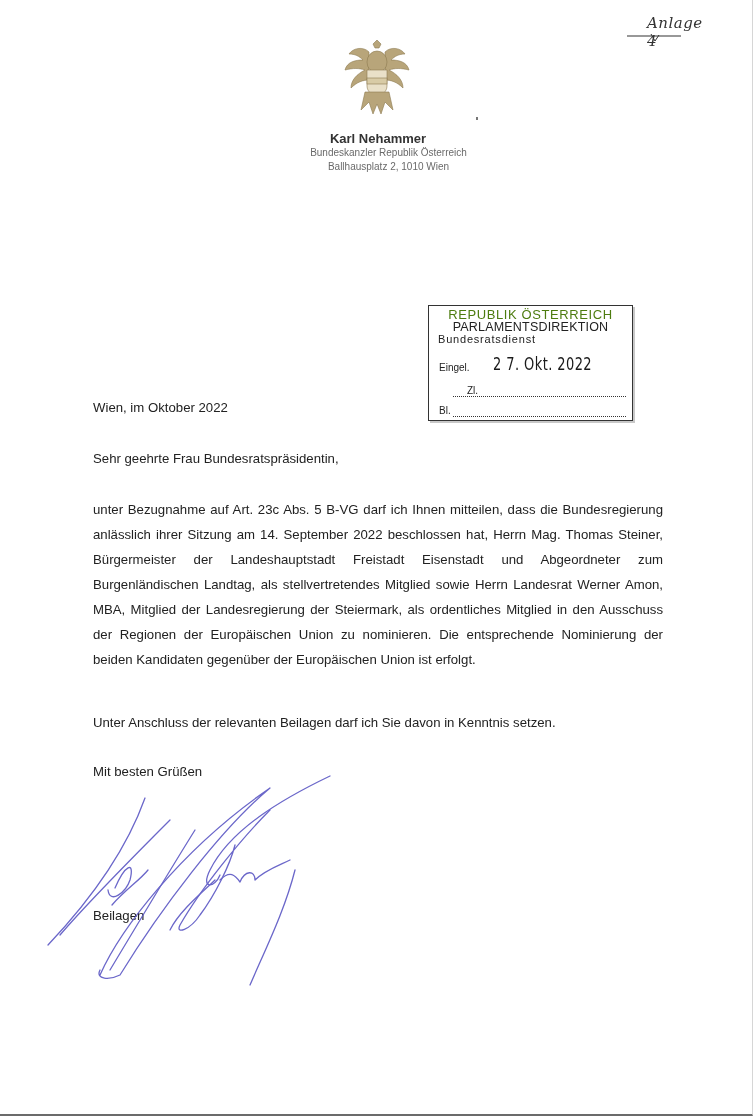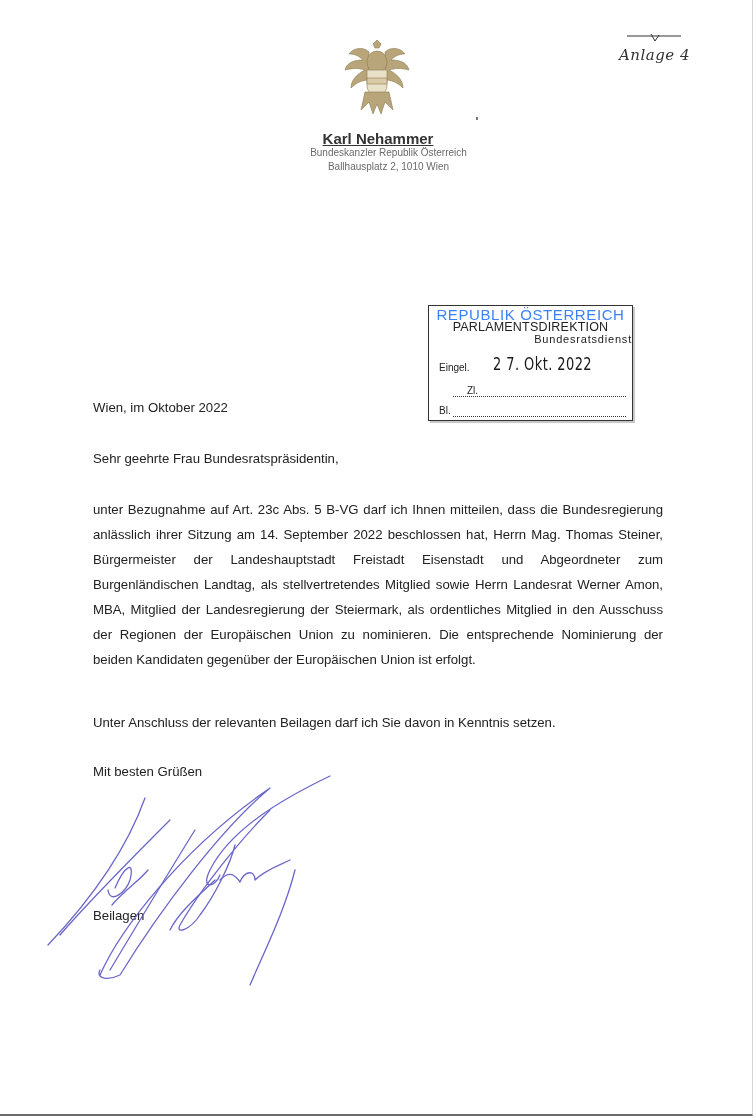--- a/index.html
+++ b/index.html
@@ -1,38 +1,38 @@
 <!DOCTYPE html>
 <html><head>
 <meta charset="utf-8">
 <style>
   html, body { margin: 0; padding: 0; background: #ffffff; }
   body { width: 756px; height: 1119px; position: relative; overflow: hidden;
          font-family: "Liberation Sans", sans-serif; color: #1e1e1e; }
   .page { position: absolute; left: 0; top: 0; width: 752px; height: 1114px;
           background: #fff; border-right: 1px solid #d6d6d6; border-bottom: 2px solid #6b6b6b; }
   .annex { position: absolute; left: 615px; top: 8px; width: 80px; height: 34px; }
-  .annex-text { position: absolute; left: 4px; top: 6px; font-family: "DejaVu Serif", serif;
-                font-style: italic; font-size: 15px; color: #333; letter-spacing: 0.5px; margin-top: 32px; }
+  .annex-text { position: absolute; left: 32px; top: 6px; font-family: "DejaVu Serif", serif;
+                font-style: italic; font-size: 15px; color: #333; letter-spacing: 0.5px; }
   .annex svg { position: absolute; left: 0; top: 0; }
   .coat { position: absolute; left: 343px; top: 40px; width: 68px; height: 76px; }
   .sender { position: absolute; left: 0; width: 756px; text-align: center; top: 132px; }
-  .sender .name { font-weight: bold; font-size: 15px; color: #333; line-height: 14px; text-decoration: underline; }
+  .sender .name { font-weight: bold; font-size: 13px; color: #333; line-height: 14px; }
   .sender .line { font-size: 10px; color: #6a6a6a; line-height: 14px; margin-left: 21px; }
   .speck { position: absolute; left: 476px; top: 117px; width: 2px; height: 3px; background: #777; }
   .body-text { font-family: "Liberation Sans", sans-serif; font-size: 13.2px; color: #222; }
   .recipient { position: absolute; left: 93px; top: 240px; line-height: 23.5px; }
   .stamp { position: absolute; left: 428px; top: 305px; width: 205px; height: 116px;
            border: 1.5px solid #333; box-sizing: border-box; background: #fff;
            box-shadow: 2px 2px 0 #c8c8c8; }
   .stamp .h1 { position: absolute; left: 0; width: 100%; text-align: center; top: 3px;
-               font-size: 15px; letter-spacing: 0.6px; color: #3b82f6; line-height: 12px; }
+               font-size: 13px; letter-spacing: 0.6px; color: #4d7c0f; line-height: 12px; }
   .stamp .h2 { position: absolute; left: 0; width: 100%; text-align: center; top: 15px;
                font-size: 12.5px; letter-spacing: 0.2px; color: #222; line-height: 12px; }
-  .stamp .h3 { position: absolute; left: 0; width: 100%; text-align: right; top: 27px;
+  .stamp .h3 { position: absolute; left: 9px; width: 100%; text-align: left; top: 27px;
                font-size: 11px; letter-spacing: 0.8px; color: #222; line-height: 12px; }
   .stamp .row { position: absolute; left: 10px; font-size: 10px; color: #222; }
   .stamp .row.eingel { top: 56px; }
   .stamp .row.zl { top: 79px; margin-left: 28px; }
   .stamp .row.bl { top: 99px; }
   .stamp .date { position: absolute; left: 64px; top: 48px; font-family: "DejaVu Sans Condensed", "DejaVu Sans", sans-serif;
                  font-size: 17px; transform: scaleX(0.85); transform-origin: left; color: #1a1a1a; letter-spacing: 0.5px; }
   .stamp .dots { position: absolute; left: 24px; right: 6px; border-bottom: 1px dotted #333; height: 8px; }
   .stamp .dots.zl { top: 82px; }
   .stamp .dots.bl { top: 102px; }

